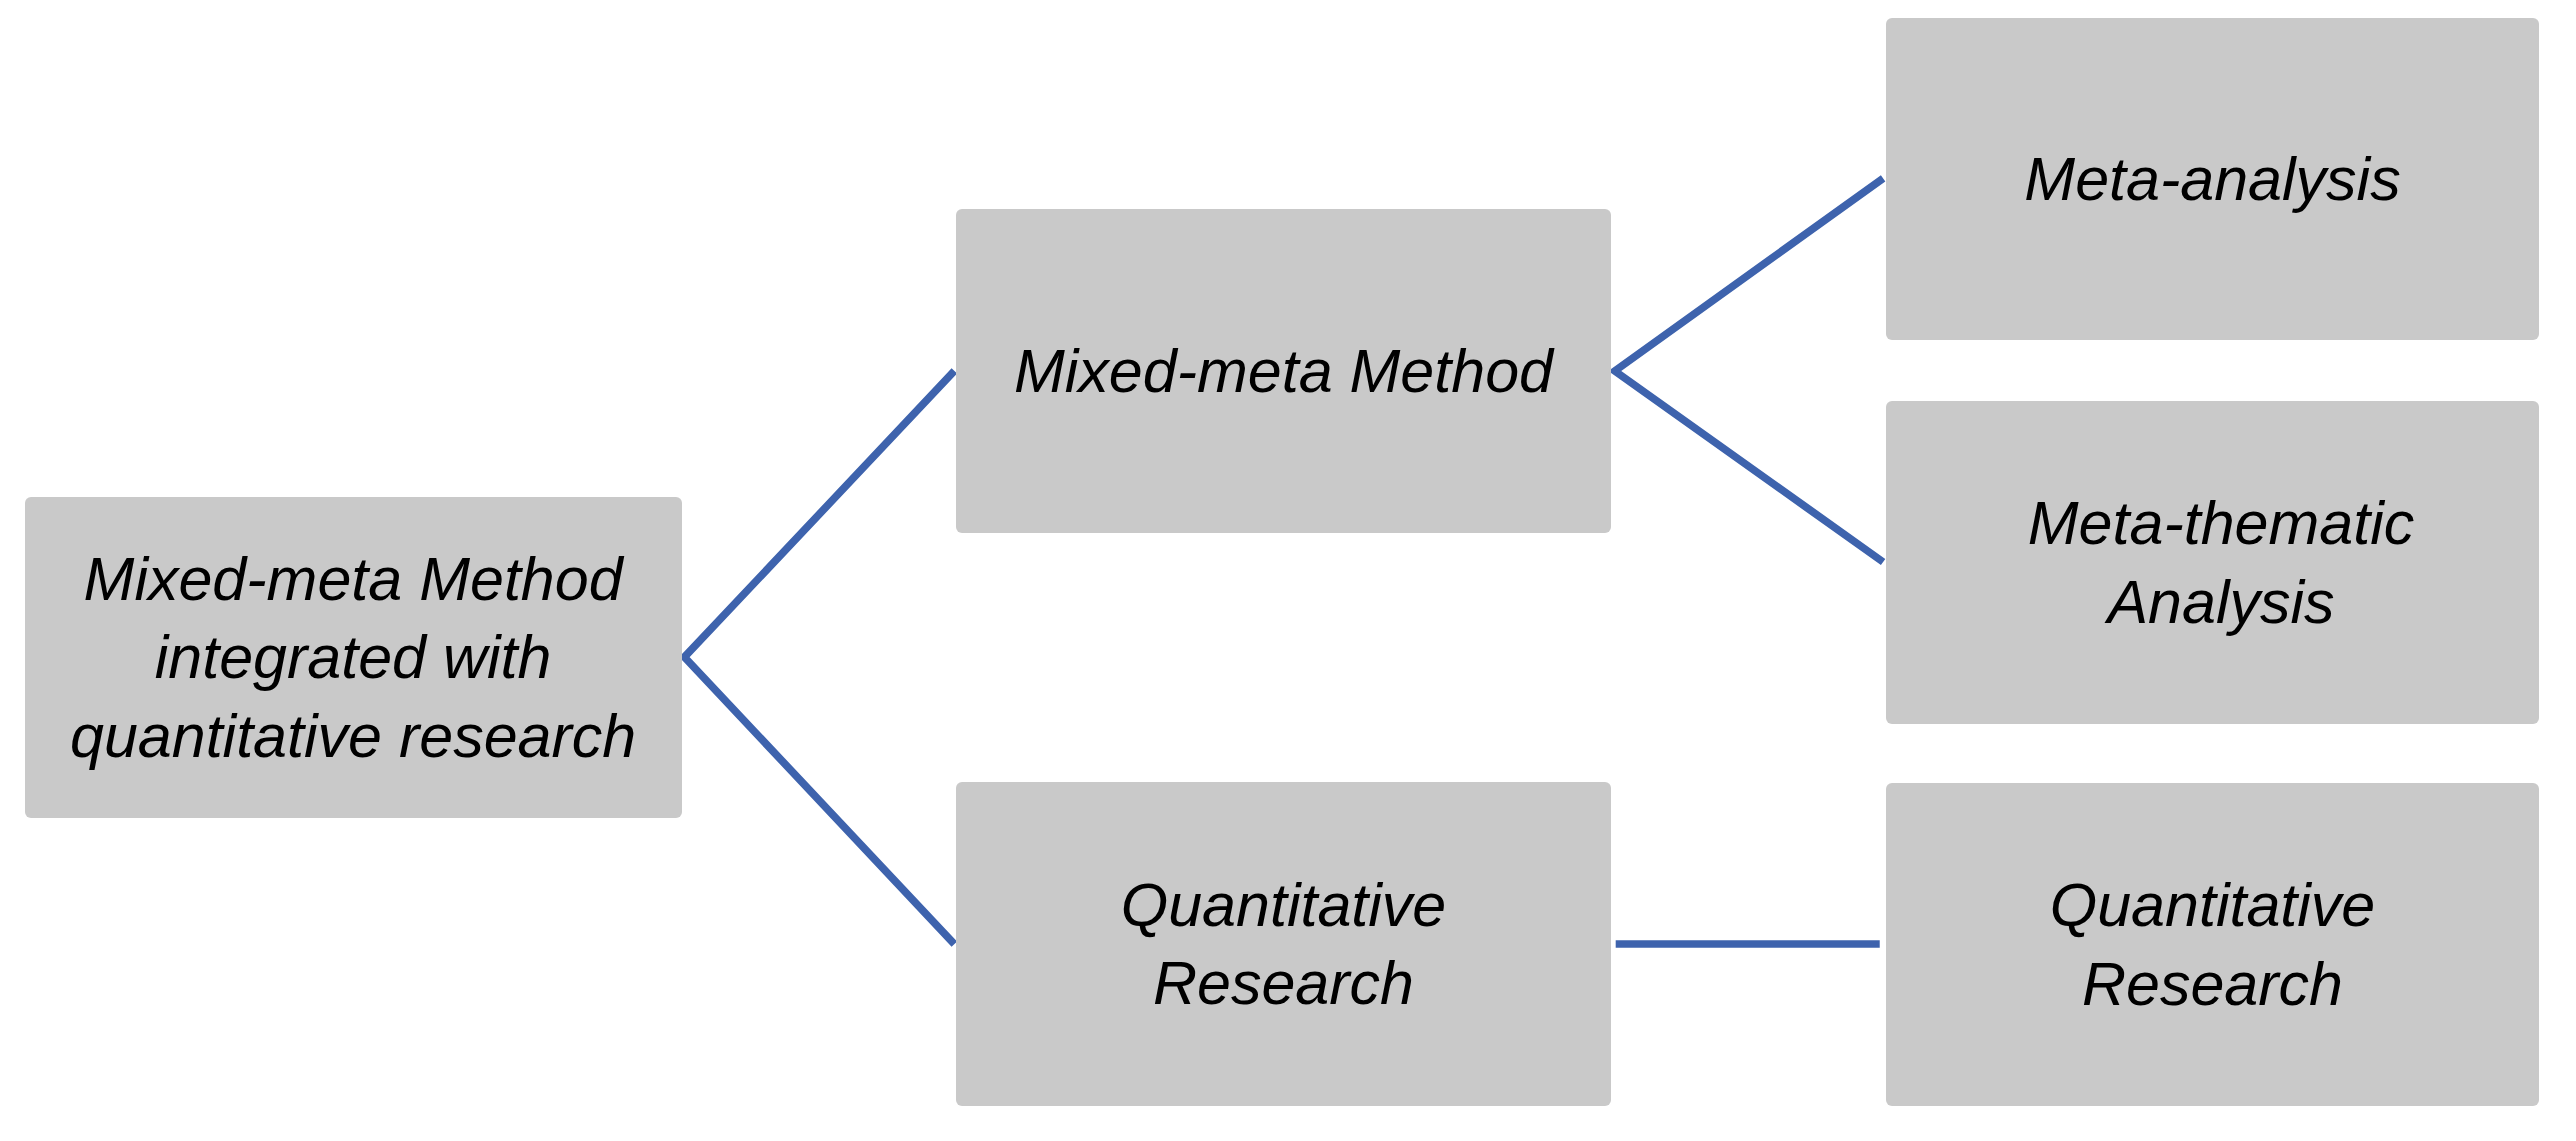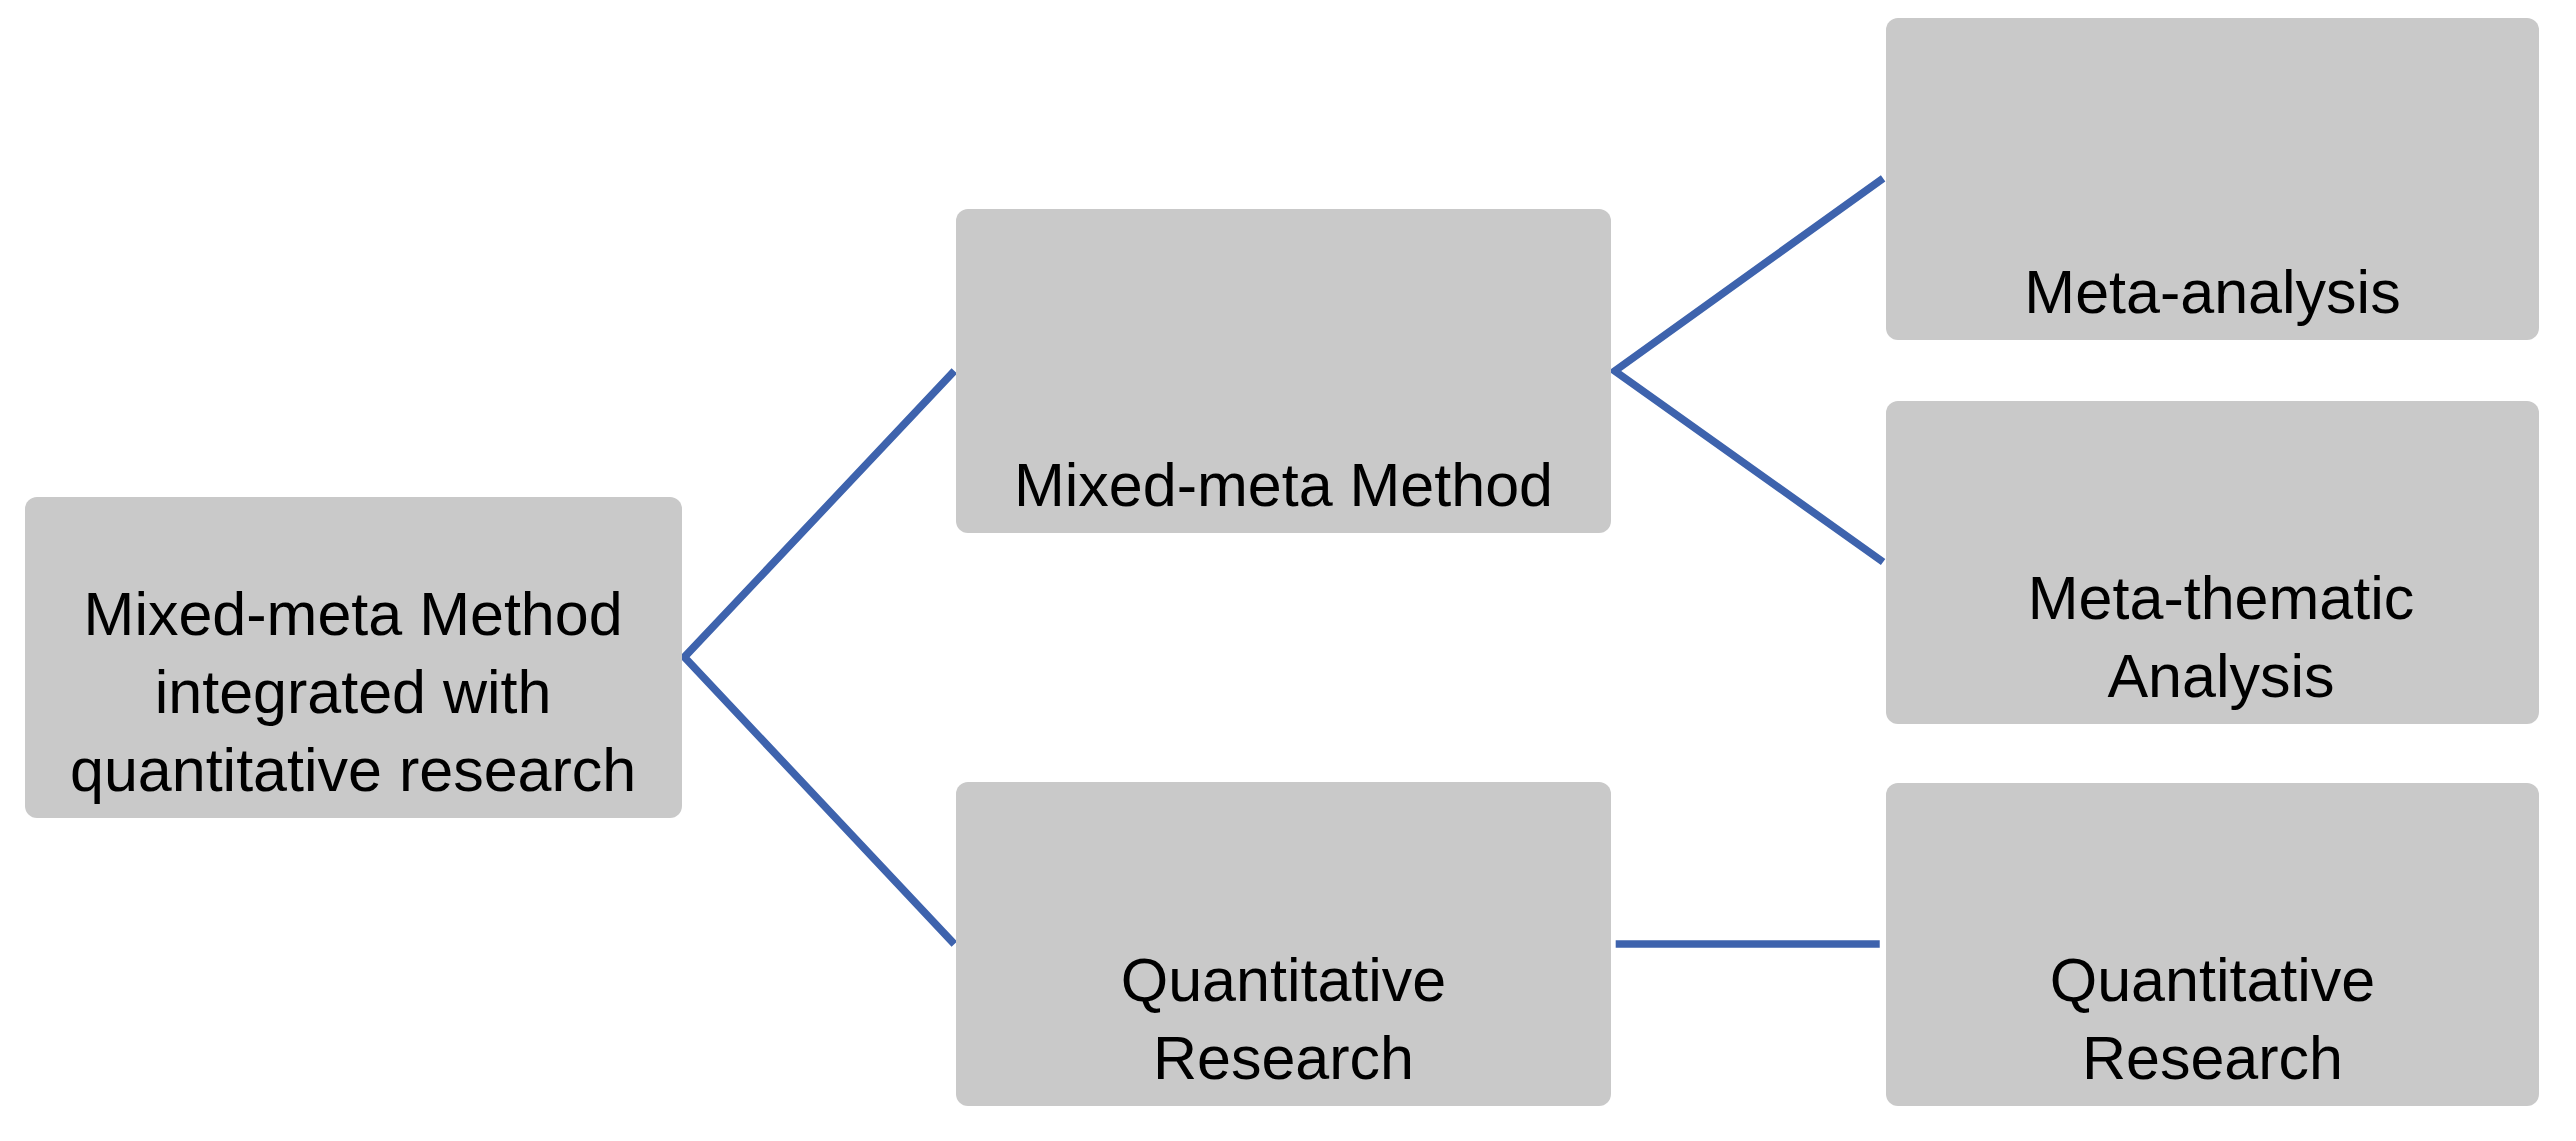--- a/index.html
+++ b/index.html
@@ -29,27 +29,28 @@
     fill: none;
     stroke: var(--connector-color, #3e63ad);
     stroke-width: 9;
     stroke-linejoin: miter;
     stroke-miterlimit: 10;
   }
   .node {
     position: absolute;
     z-index: 2;
     background: var(--node-fill, #c9c9c9);
-    border-radius: 12px;
+    border-radius: 6px;
     display: flex;
-    align-items: flex-end;
+    align-items: center;
     justify-content: center;
     text-align: center;
     box-sizing: border-box;
     padding: 8.5px 17px;
+    font-style: italic;
   }
   .node .label {
     color: var(--text-color, #000000);
     font-size: 61px;
     line-height: 1.28;
     white-space: pre-line;
   }
   
   #node-root        { left: 24.6px;   top: 497px; width: 657px; height: 321px; }
   #node-mid-top     { left: 956px; top: 209px; width: 655px; height: 324px; }

